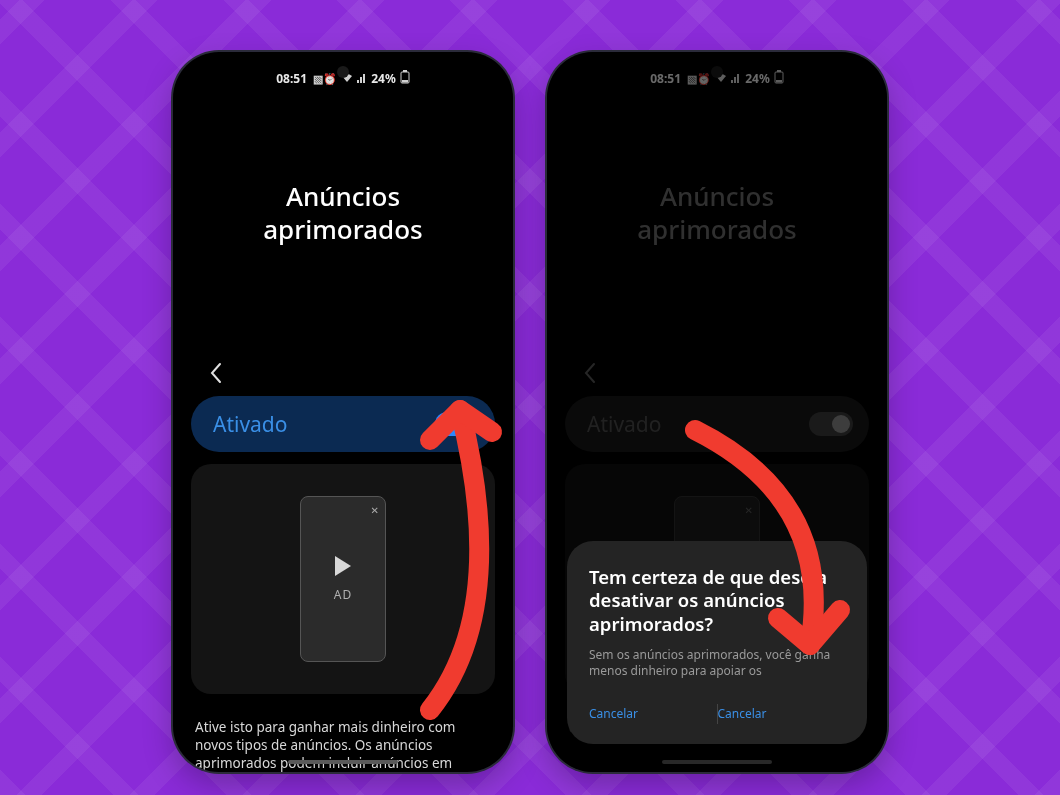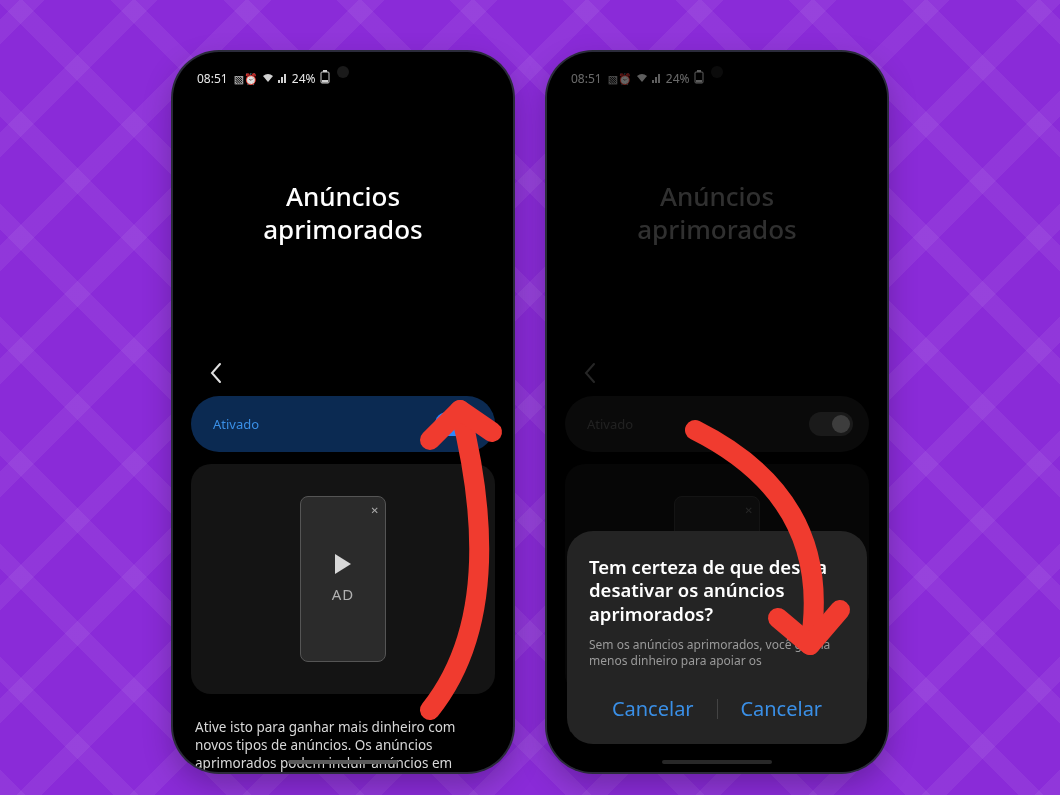--- a/index.html
+++ b/index.html
@@ -13,72 +13,72 @@
   .phones{display:flex;justify-content:center;gap:34px;padding-top:52px;}
   .phone{
     width:340px;height:720px;position:relative;
     border-radius:46px;
     background:#000;
     box-shadow:0 0 0 2px #2b2b3a, 0 12px 30px rgba(0,0,0,.25);
     overflow:hidden;
   }
   .notch{position:absolute;top:14px;left:50%;width:12px;height:12px;margin-left:-6px;border-radius:50%;background:#1a1a1a;z-index:50;}
   
-  .statusbar{position:absolute;top:0;left:0;right:0;height:32px;display:flex;justify-content:flex-start;align-items:center;padding:10px 24px 0;font-size:12px;color:#e8e8e8;z-index:40;}
+  .statusbar{position:absolute;top:0;left:0;right:0;height:32px;display:flex;justify-content:center;align-items:center;padding:10px 24px 0;font-size:12px;color:#e8e8e8;z-index:40;font-weight:bold;}
   .sb-left{display:flex;gap:6px;align-items:center;}
   .sb-right{display:flex;gap:4px;align-items:center;}
   .sb-ico{display:inline-block;font-size:11px;opacity:.9;}
   .screen{position:absolute;inset:0;padding:56px 24px 46px;box-sizing:border-box;color:#fff;}
   .heading{font-size:26px;font-weight:500;text-align:center;line-height:1.25;margin:72px 0 0;color:#fff;}
   .heading.dim{color:#6a6a6a;}
   .back{position:absolute;left:36px;top:310px;color:#e0e0e0;}
   .back.dim{color:#555;}
   .toggle-row{
     position:absolute;left:18px;right:18px;top:344px;
     height:56px;border-radius:30px;
     background:#0b2a52;
     display:flex;align-items:center;justify-content:space-between;
     padding:0 16px 0 22px;
     box-sizing:border-box;
   }
   .toggle-row.dim{background:#171717;}
-  .toggle-label{color:#3a8fe6;font-size:13px;}
+  .toggle-label{color:#3a8fe6;font-size:21px;}
   .toggle-label.dim{color:#4a4a4a;}
   .switch{width:44px;height:24px;border-radius:14px;background:#2c88ff;position:relative;}
   .switch::after{content:"";position:absolute;right:3px;top:3px;width:18px;height:18px;border-radius:50%;background:#fff;}
   .switch.dim{background:#3a3a3a;}
   .switch.dim::after{background:#888;}
   .card{
     position:absolute;left:18px;right:18px;top:412px;height:230px;
     border-radius:20px;background:#141414;
     display:flex;align-items:center;justify-content:center;
   }
   .card.dim{background:#0e0e0e;}
   .ad-tile{
     width:84px;height:164px;border:1px solid #555;border-radius:8px;
     background:#2b2b2b;position:relative;display:flex;flex-direction:column;align-items:center;justify-content:center;
   }
   .ad-tile.dim{opacity:.45;}
   .ad-x{position:absolute;top:6px;right:6px;font-size:10px;color:#aaa;}
   .play-tri{width:0;height:0;border-left:16px solid #d8d8d8;border-top:10px solid transparent;border-bottom:10px solid transparent;margin-bottom:10px;}
-  .ad-text{font-size:15px;letter-spacing:1px;color:#b0b0b0;}
+  .ad-text{font-size:12px;letter-spacing:1px;color:#b0b0b0;}
   .desc{position:absolute;left:22px;right:22px;top:652px;font-size:13.5px;line-height:1.35;color:#d8d8d8;}
   .desc.dim{color:#4e4e4e;}
   .gesture-bar{position:absolute;bottom:8px;left:50%;width:110px;height:4px;margin-left:-55px;border-radius:3px;background:#5a5a5a;}
   
   .overlay{position:absolute;inset:0;background:rgba(0,0,0,0.55);z-index:60;}
   .dialog{
     position:absolute;left:20px;right:20px;bottom:28px;
     background:#242424;border-radius:26px;padding:24px 22px 16px;
     box-sizing:border-box;z-index:70;color:#fff;
   }
   .dlg-title{font-size:18.5px;font-weight:600;line-height:1.25;margin:0 0 12px;}
   .dlg-body{font-size:12px;color:#9a9a9a;line-height:1.35;margin:0 0 20px;}
   .dlg-btns{display:flex;align-items:center;justify-content:center;}
-  .dlg-btn{flex:1;text-align:center;font-size:20px;color:#3a8fe6;padding:6px 0;}
+  .dlg-btn{flex:1;font-size:12px;color:#3a8fe6;padding:6px 0;}
   .dlg-sep{width:1px;height:20px;background:#444;}
   
   .arrow-svg{position:absolute;z-index:200;pointer-events:none;}
 </style>
 </head>
 <body>
 
 <div class="phones">
 
   <div class="phone">

